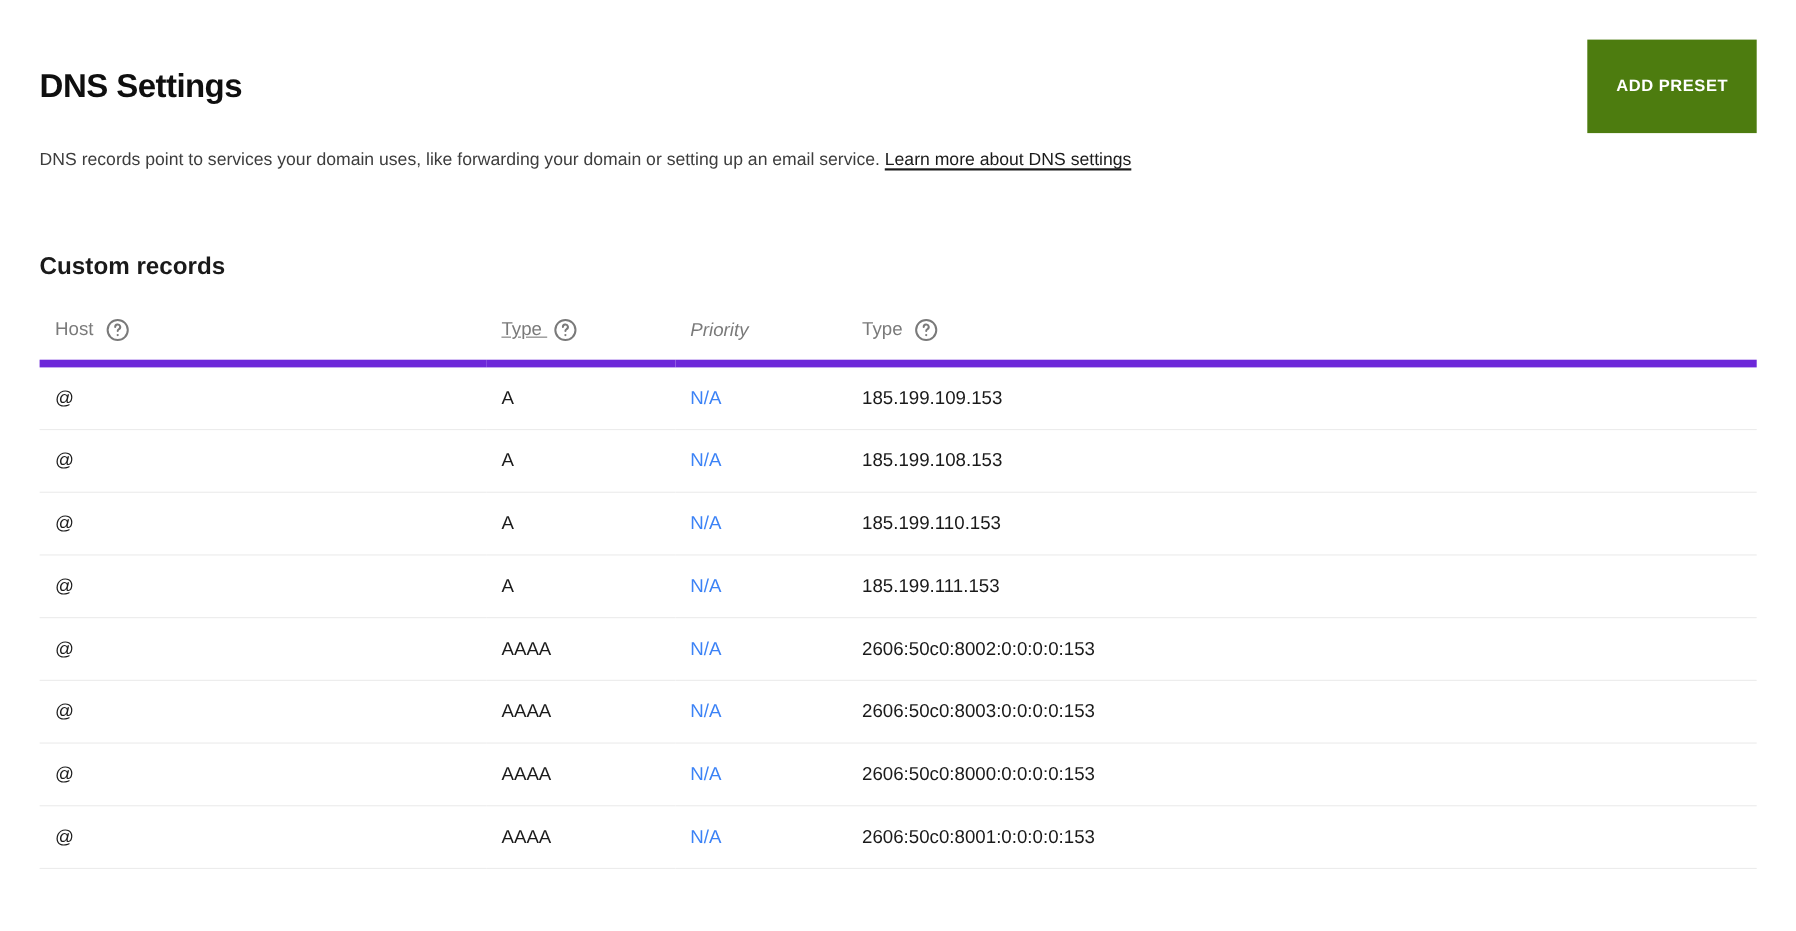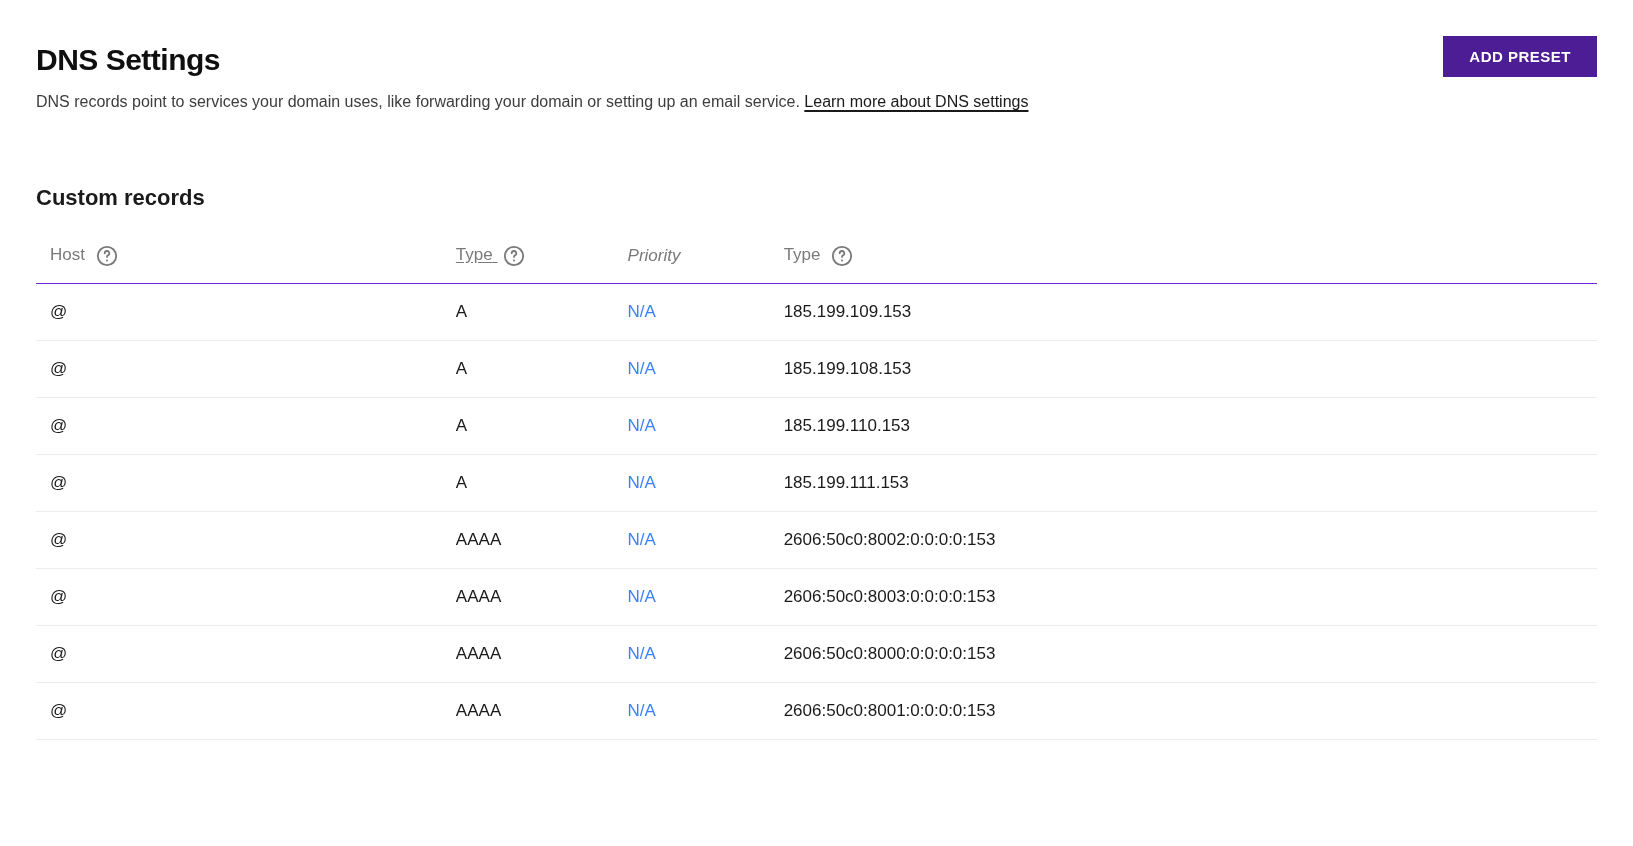--- a/index.html
+++ b/index.html
@@ -6,33 +6,33 @@
   body {
     font-family: -apple-system, BlinkMacSystemFont, "Segoe UI", Helvetica, Arial, sans-serif;
     background: #fff;
     color: #1a1a1a;
     padding: 36px 36px 20px 36px;
     width: 1633px;
   }
   .header-row {
     display: flex;
     justify-content: space-between;
-    align-items: flex-end;
+    align-items: center;
   }
   h1.page-title {
     font-size: 30px;
     font-weight: 700;
     letter-spacing: -0.5px;
     color: #0f0f0f;
   }
   .btn-primary {
-    background: #4c1d95;
+    background: #4d7c0f;
     color: #fff;
     border: none;
-    padding: 12px 26px;
+    padding: 34px 26px;
     font-size: 15px;
     font-weight: 700;
     letter-spacing: 0.5px;
     cursor: pointer;
   }
   .btn-secondary {
     background: #fff;
     color: #1a1a1a;
     border: 1px solid #d6d6d6;
     padding: 18px 26px;
@@ -68,21 +68,21 @@
   table {
     width: 100%;
     border-collapse: collapse;
   }
   thead th {
     text-align: left;
     font-weight: 400;
     font-size: 17px;
     color: #7a7a7a;
     padding: 16px 14px;
-    border-bottom: 1px solid #6d28d9;
+    border-bottom: 7px solid #6d28d9;
     vertical-align: middle;
   }
   tbody td {
     font-size: 17px;
     padding: 18px 14px;
     border-bottom: 1px solid #ececec;
     color: #1a1a1a;
   }
   tbody td.priority {
     color: #3b82f6;

